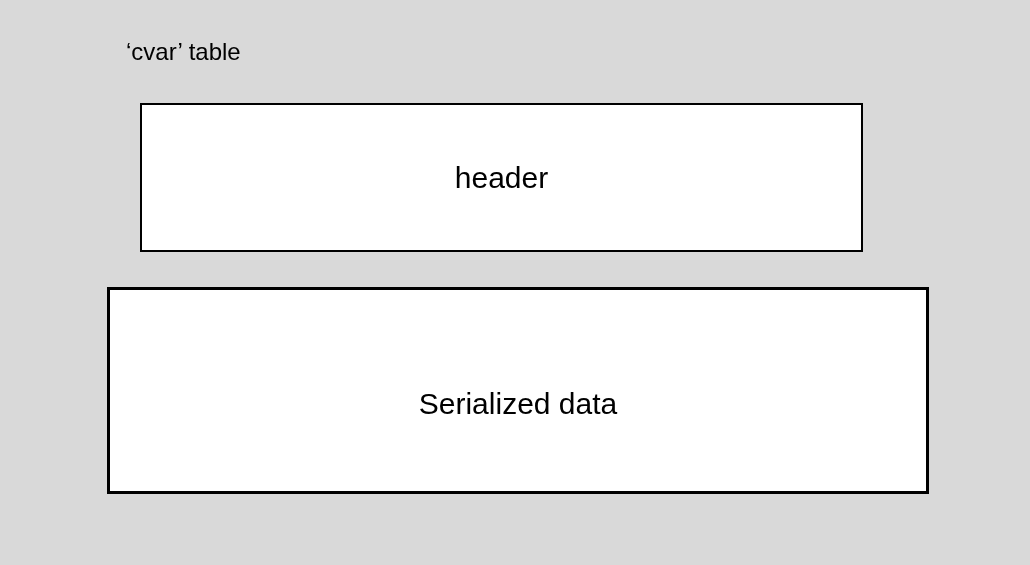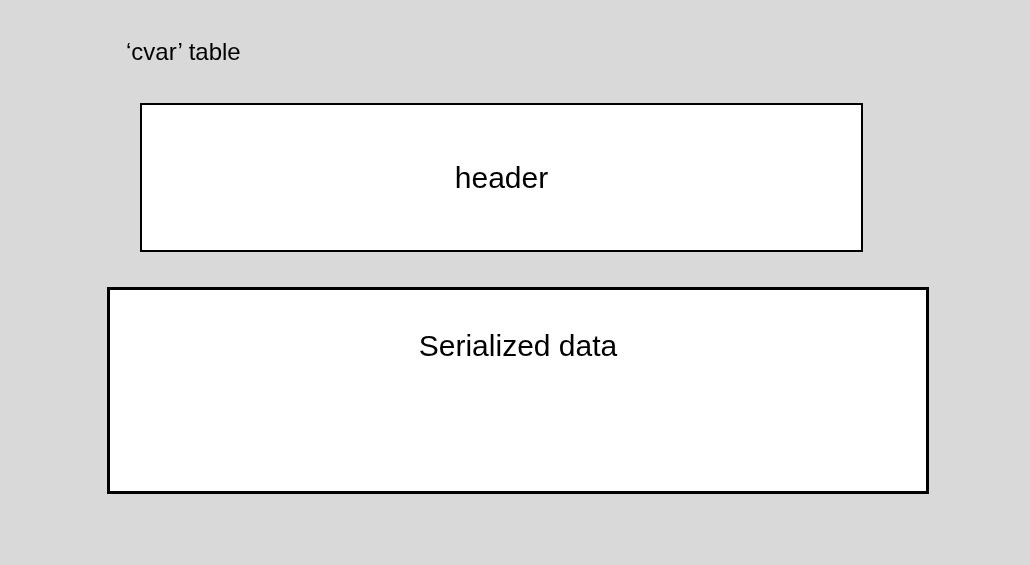--- a/index.html
+++ b/index.html
@@ -49,21 +49,21 @@
     height: 149px;
     justify-content: center;
     margin-left: 33px;
   }
   .box-serialized {
     left: 107px;
     top: 287px;
     width: 822px;
     height: 207px;
     border-width: 3px;
-    justify-content: space-between;
+    justify-content: center;
     padding-top: 27px;
   }
   .box-serialized .line {
     line-height: 58px;
   }
 </style>
 </head>
 <body>
 
 <div class="diagram-title">‘cvar’ table</div>

